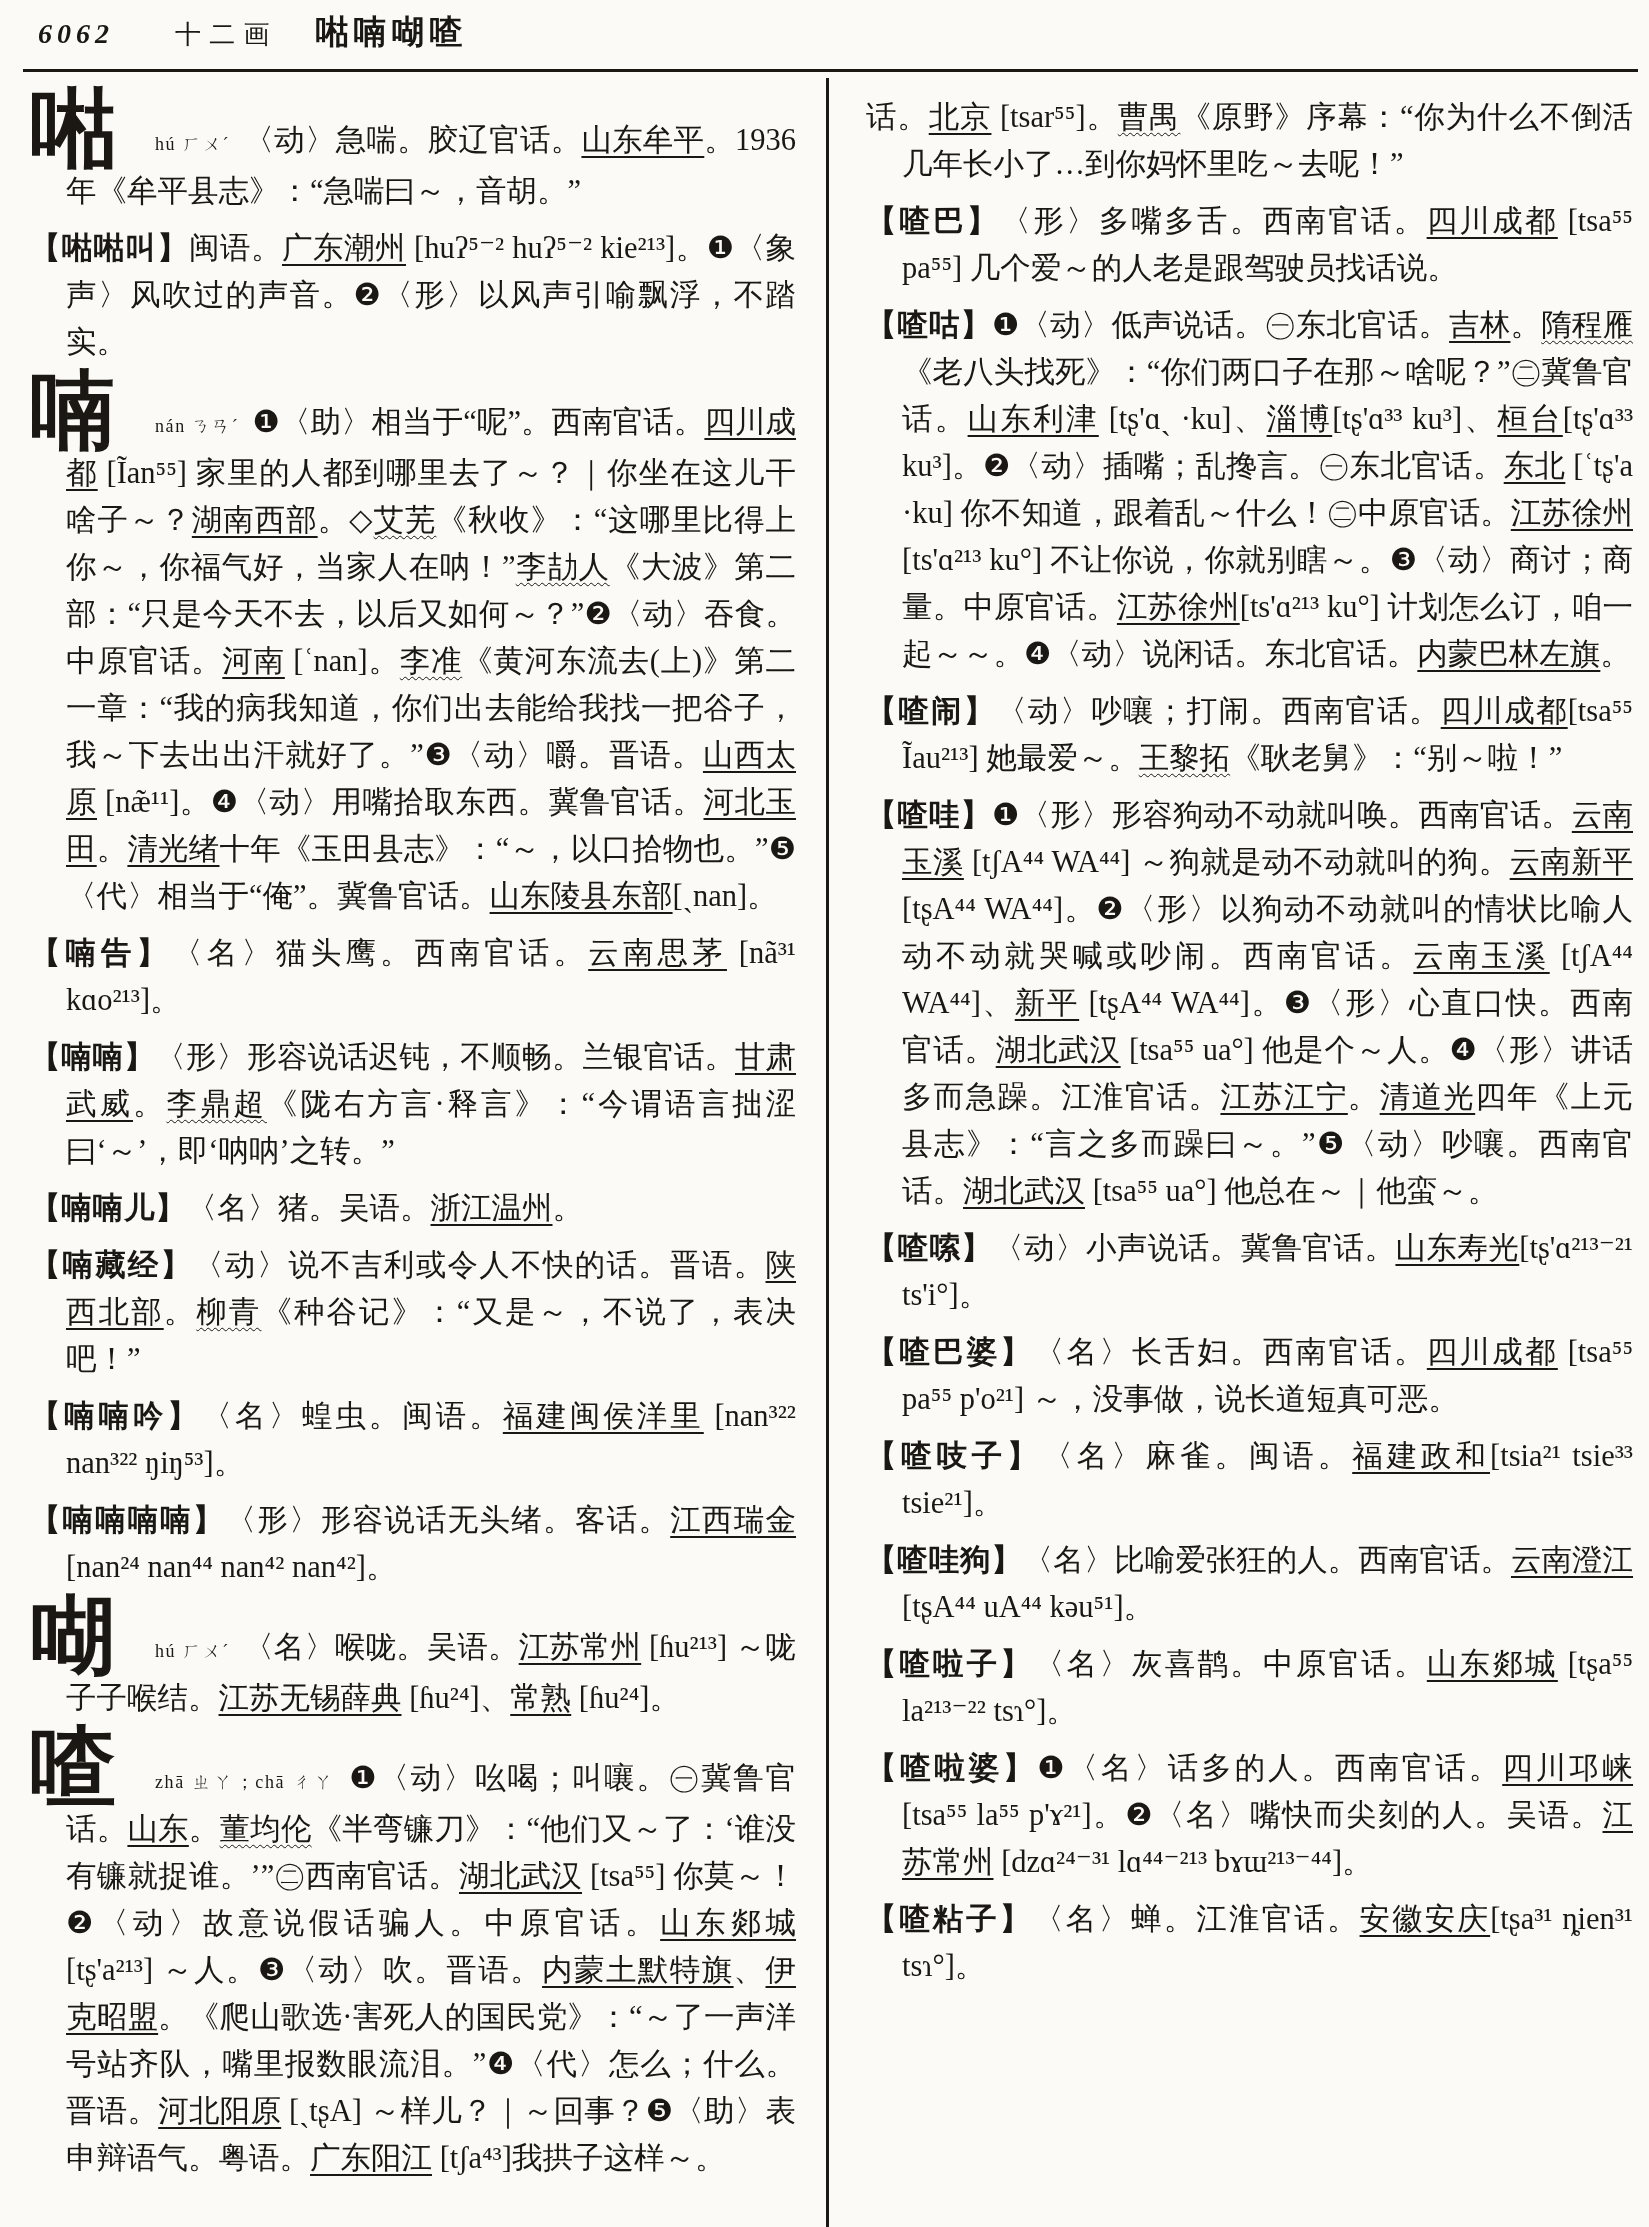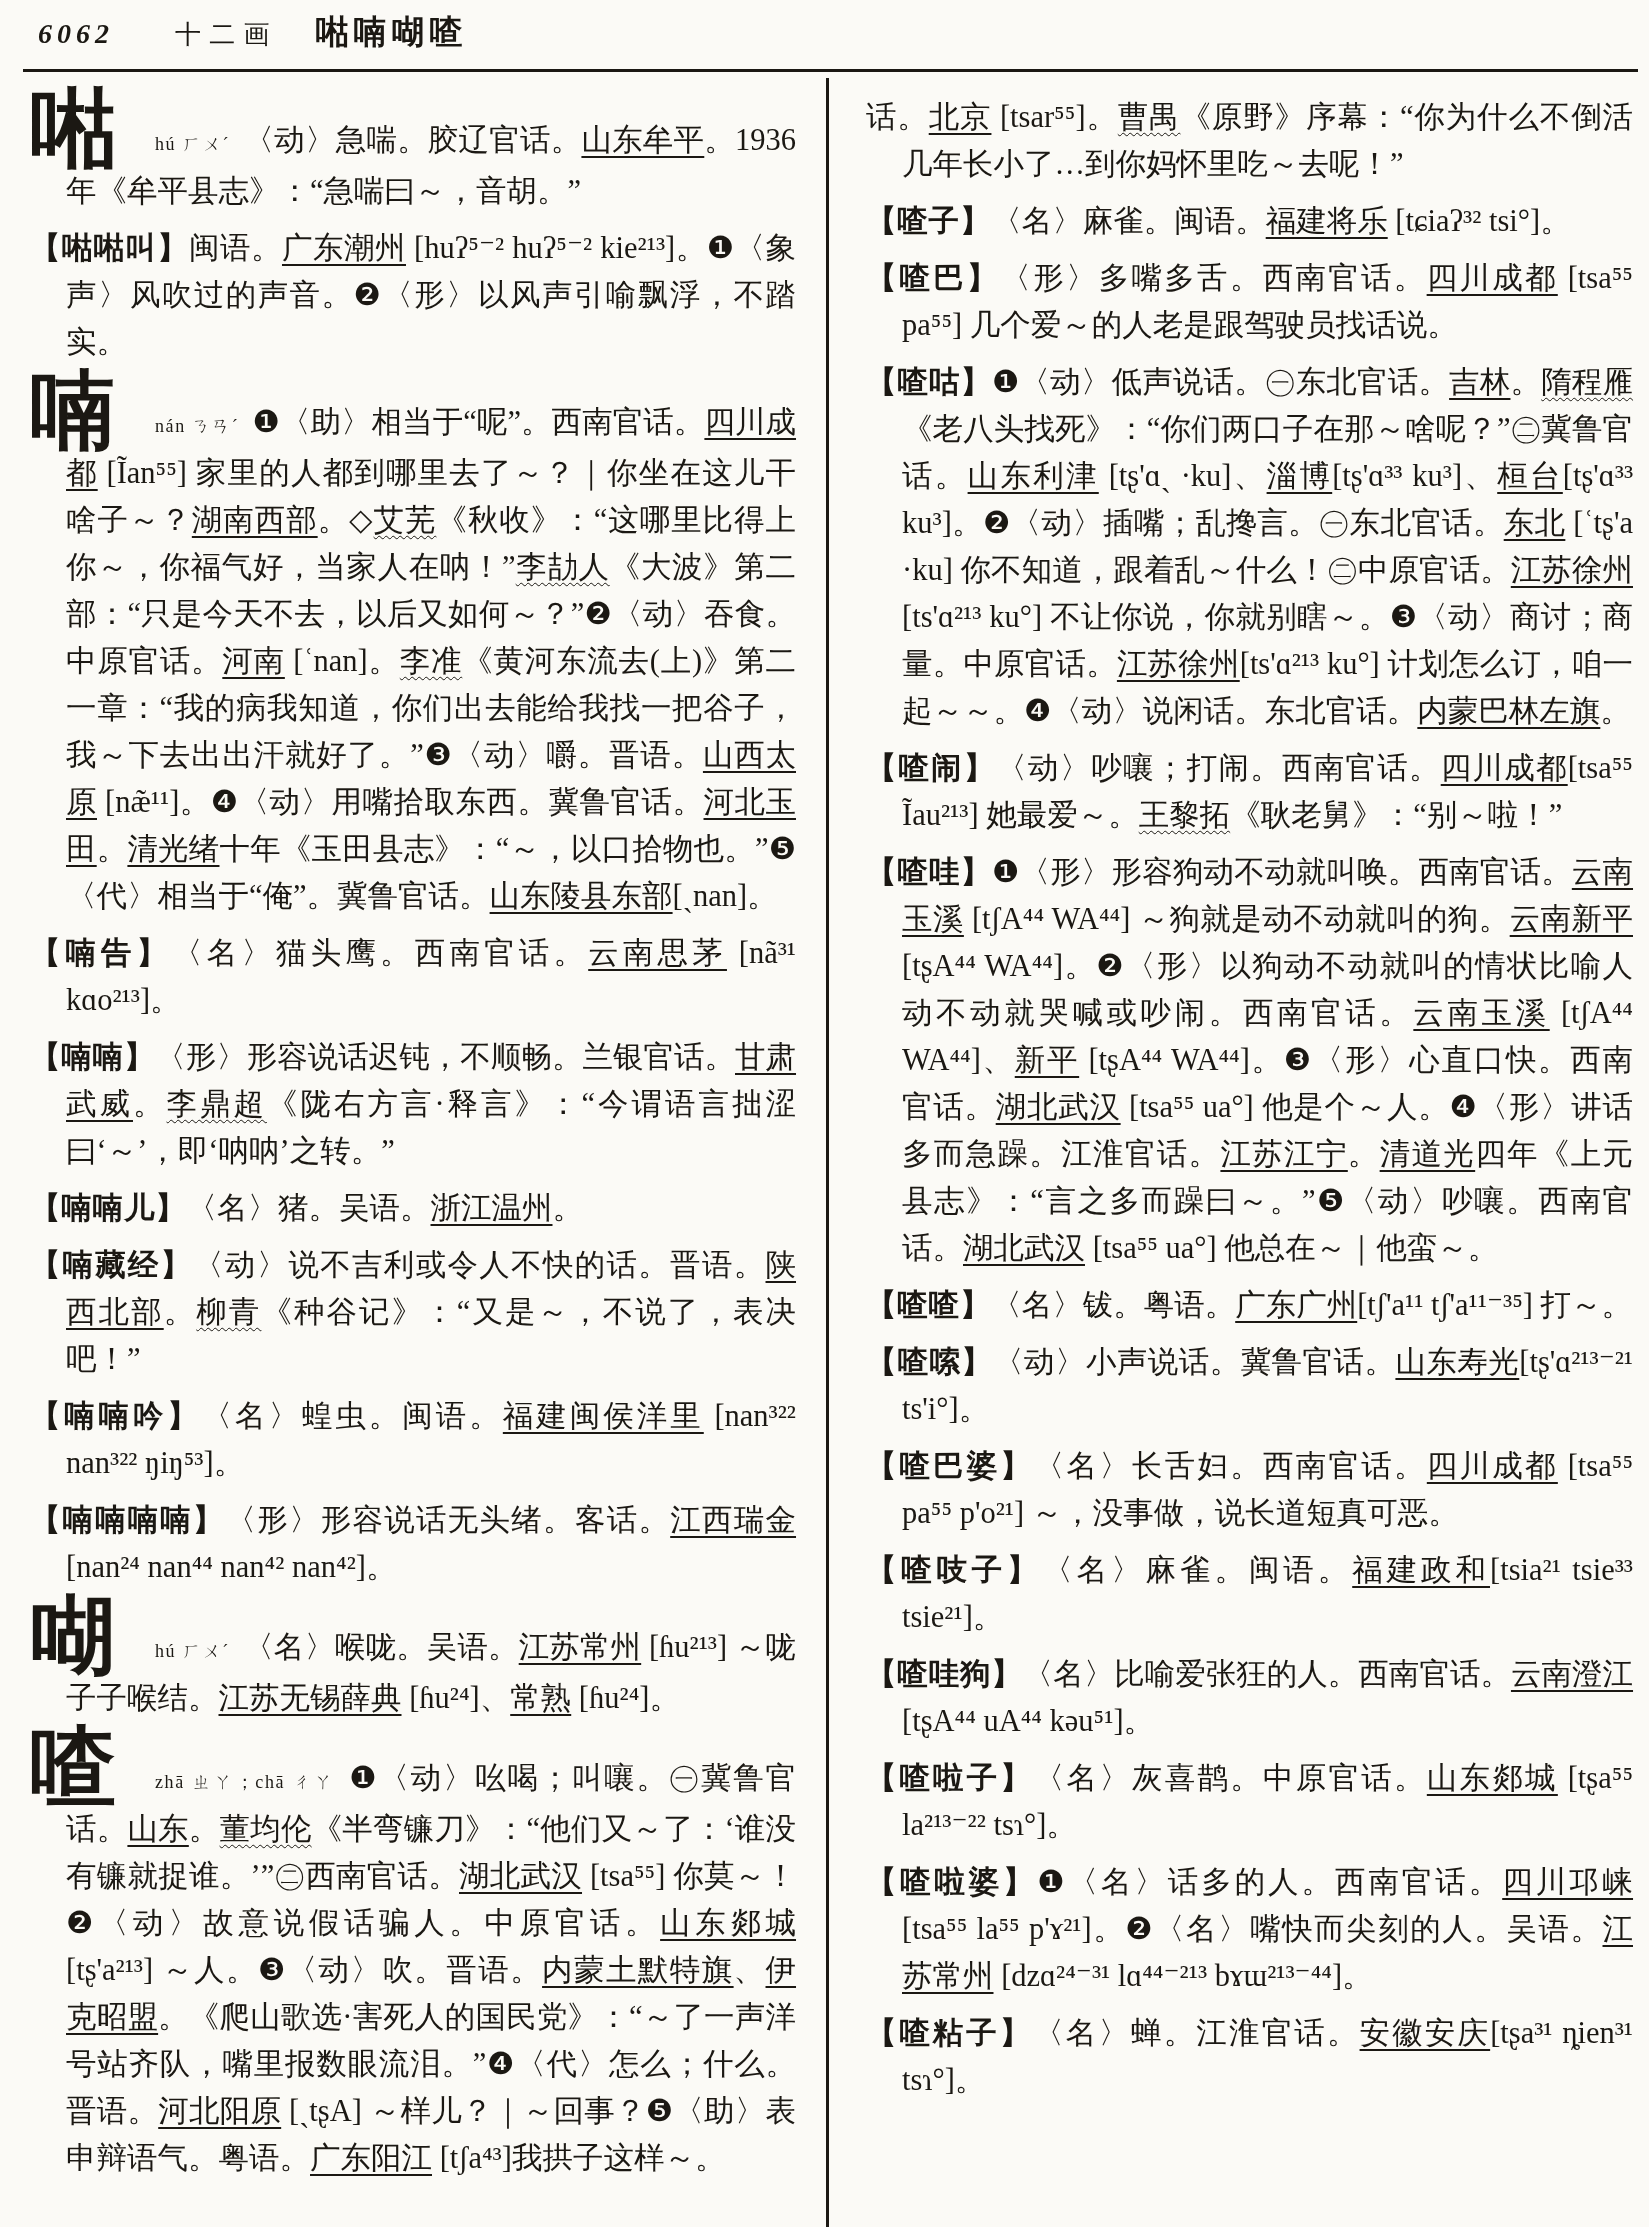--- a/index.html
+++ b/index.html
@@ -79,36 +79,30 @@
     <div class="entry head">
       <span class="bigchar">喳</span>
       <p><span class="spacer"></span><span class="pron">zhā ㄓㄚ；chā ㄔㄚ</span>❶〈动〉吆喝；叫嚷。㊀冀鲁官话。<u class="pl">山东</u>。<em class="pw">董均伦</em>《半弯镰刀》：“他们又～了：‘谁没有镰就捉谁。’”㊁西南官话。<u class="pl">湖北武汉</u> [tsa⁵⁵] 你莫～！❷〈动〉故意说假话骗人。中原官话。<u class="pl">山东郯城</u> [tʂ'a²¹³] ～人。❸〈动〉吹。晋语。<u class="pl">内蒙土默特旗</u>、<u class="pl">伊克昭盟</u>。《爬山歌选·害死人的国民党》：“～了一声洋号站齐队，嘴里报数眼流泪。”❹〈代〉怎么；什么。晋语。<u class="pl">河北阳原</u> [ˎtʂA] ～样儿？｜～回事？❺〈助〉表申辩语气。粤语。<u class="pl">广东阳江</u> [tʃa⁴³]我拱子这样～。</p>
     </div>
   </div>
 <div class="col right" id="col-right">
     <div class="entry">
       <p>话。<u class="pl">北京</u> [tsar⁵⁵]。<em class="pw">曹禺</em>《原野》序幕：“你为什么不倒活几年长小了…到你妈怀里吃～去呢！”</p>
     </div>
     <div class="entry">
-      <p><span class="etitle">【喳子】</span>〈名〉麻雀。闽语。<u class="pl">福建将乐</u> [tɕiaʔ³² tsi°]。</p>
-    </div>
-    <div class="entry">
       <p><span class="etitle">【喳巴】</span>〈形〉多嘴多舌。西南官话。<u class="pl">四川成都</u> [tsa⁵⁵ pa⁵⁵] 几个爱～的人老是跟驾驶员找话说。</p>
     </div>
     <div class="entry">
       <p><span class="etitle">【喳咕】</span>❶〈动〉低声说话。㊀东北官话。<u class="pl">吉林</u>。<em class="pw">隋程雁</em>《老八头找死》：“你们两口子在那～啥呢？”㊁冀鲁官话。<u class="pl">山东利津</u> [tʂ'ɑˏ ·ku]、<u class="pl">淄博</u>[tʂ'ɑ³³ ku³]、<u class="pl">桓台</u>[tʂ'ɑ³³ ku³]。❷〈动〉插嘴；乱搀言。㊀东北官话。<u class="pl">东北</u> [ʿtʂ'a ·ku] 你不知道，跟着乱～什么！㊁中原官话。<u class="pl">江苏徐州</u> [ts'ɑ²¹³ ku°] 不让你说，你就别瞎～。❸〈动〉商讨；商量。中原官话。<u class="pl">江苏徐州</u>[ts'ɑ²¹³ ku°] 计划怎么订，咱一起～～。❹〈动〉说闲话。东北官话。<u class="pl">内蒙巴林左旗</u>。</p>
     </div>
     <div class="entry">
       <p><span class="etitle">【喳闹】</span>〈动〉吵嚷；打闹。西南官话。<u class="pl">四川成都</u>[tsa⁵⁵ Ĩau²¹³] 她最爱～。<em class="pw">王黎拓</em>《耿老舅》：“别～啦！”</p>
     </div>
     <div class="entry">
       <p><span class="etitle">【喳哇】</span>❶〈形〉形容狗动不动就叫唤。西南官话。<u class="pl">云南玉溪</u> [tʃA⁴⁴ WA⁴⁴] ～狗就是动不动就叫的狗。<u class="pl">云南新平</u> [tʂA⁴⁴ WA⁴⁴]。❷〈形〉以狗动不动就叫的情状比喻人动不动就哭喊或吵闹。西南官话。<u class="pl">云南玉溪</u> [tʃA⁴⁴ WA⁴⁴]、<u class="pl">新平</u> [tʂA⁴⁴ WA⁴⁴]。❸〈形〉心直口快。西南官话。<u class="pl">湖北武汉</u> [tsa⁵⁵ ua°] 他是个～人。❹〈形〉讲话多而急躁。江淮官话。<u class="pl">江苏江宁</u>。<u class="pl">清道光</u>四年《上元县志》：“言之多而躁曰～。”❺〈动〉吵嚷。西南官话。<u class="pl">湖北武汉</u> [tsa⁵⁵ ua°] 他总在～｜他蛮～。</p>
-    </div>
-    <div class="entry">
-      <p><span class="etitle">【喳喳】</span>〈名〉钹。粤语。<u class="pl">广东广州</u>[tʃ'a¹¹ tʃ'a¹¹⁻³⁵] 打～。</p>
     </div>
     <div class="entry">
       <p><span class="etitle">【喳嗦】</span>〈动〉小声说话。冀鲁官话。<u class="pl">山东寿光</u>[tʂ'ɑ²¹³⁻²¹ ts'i°]。</p>
     </div>
     <div class="entry">
       <p><span class="etitle">【喳巴婆】</span>〈名〉长舌妇。西南官话。<u class="pl">四川成都</u> [tsa⁵⁵ pa⁵⁵ p'o²¹] ～，没事做，说长道短真可恶。</p>
     </div>
     <div class="entry">
       <p><span class="etitle">【喳吱子】</span>〈名〉麻雀。闽语。<u class="pl">福建政和</u>[tsia²¹ tsie³³ tsie²¹]。</p>
     </div>

